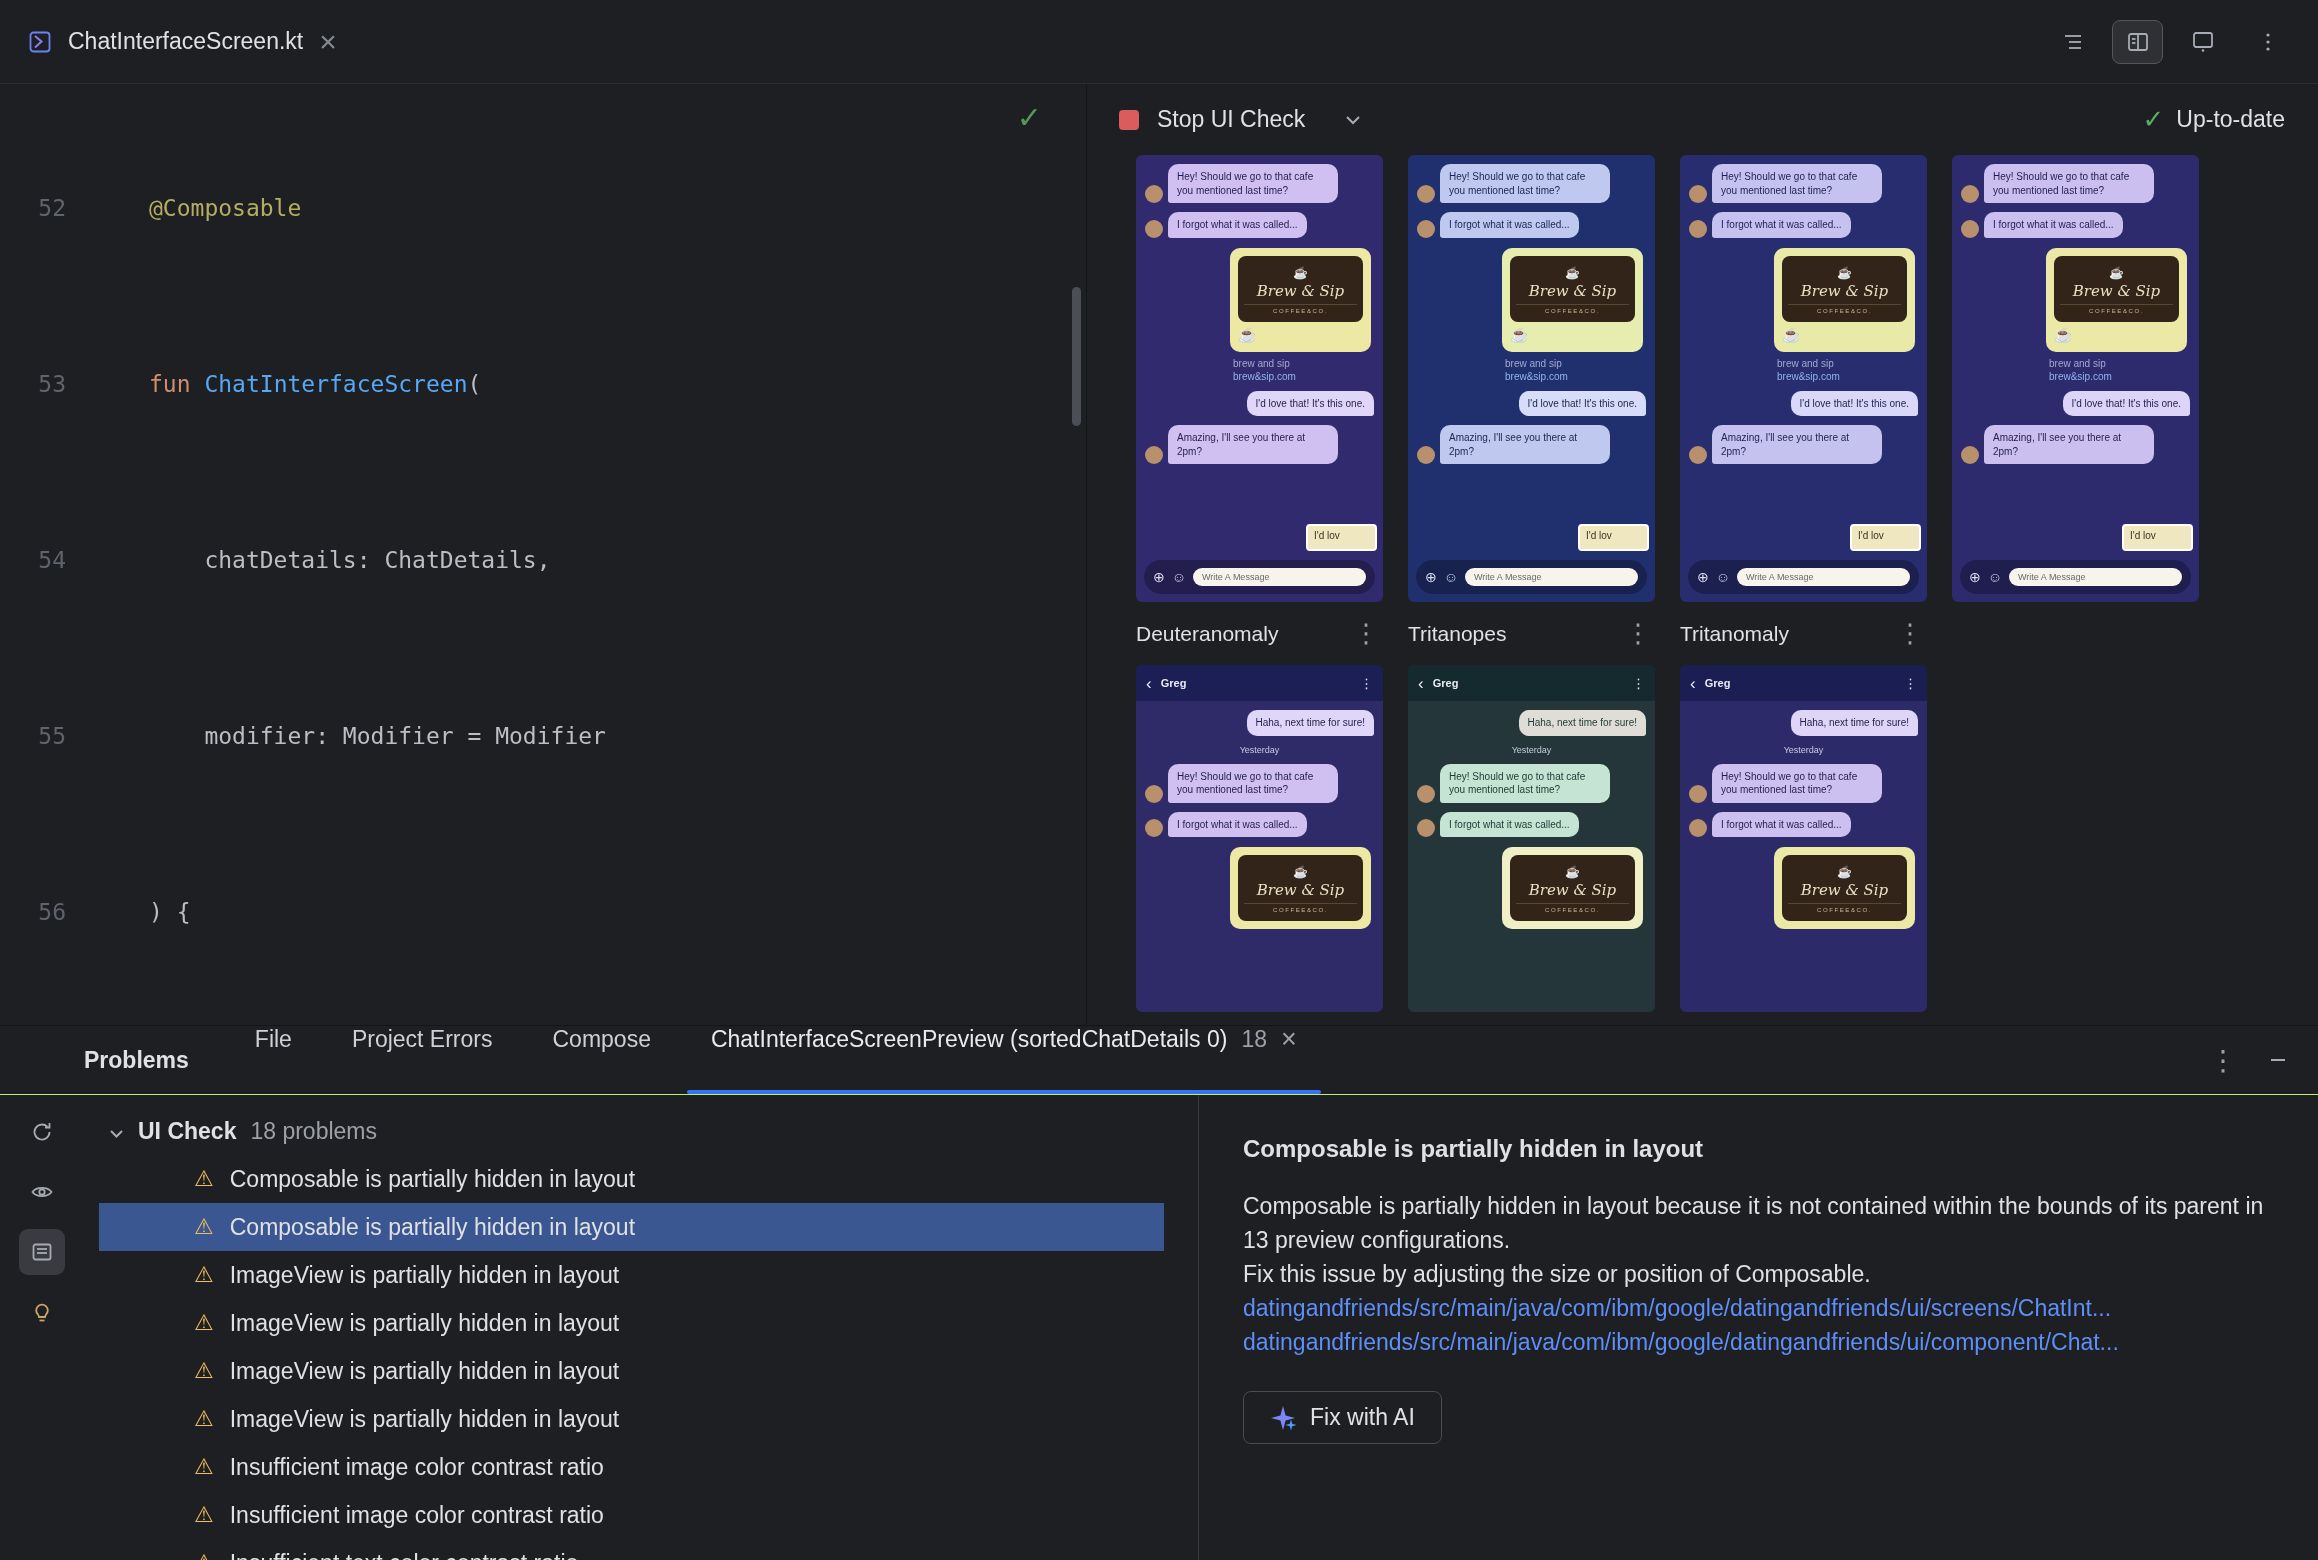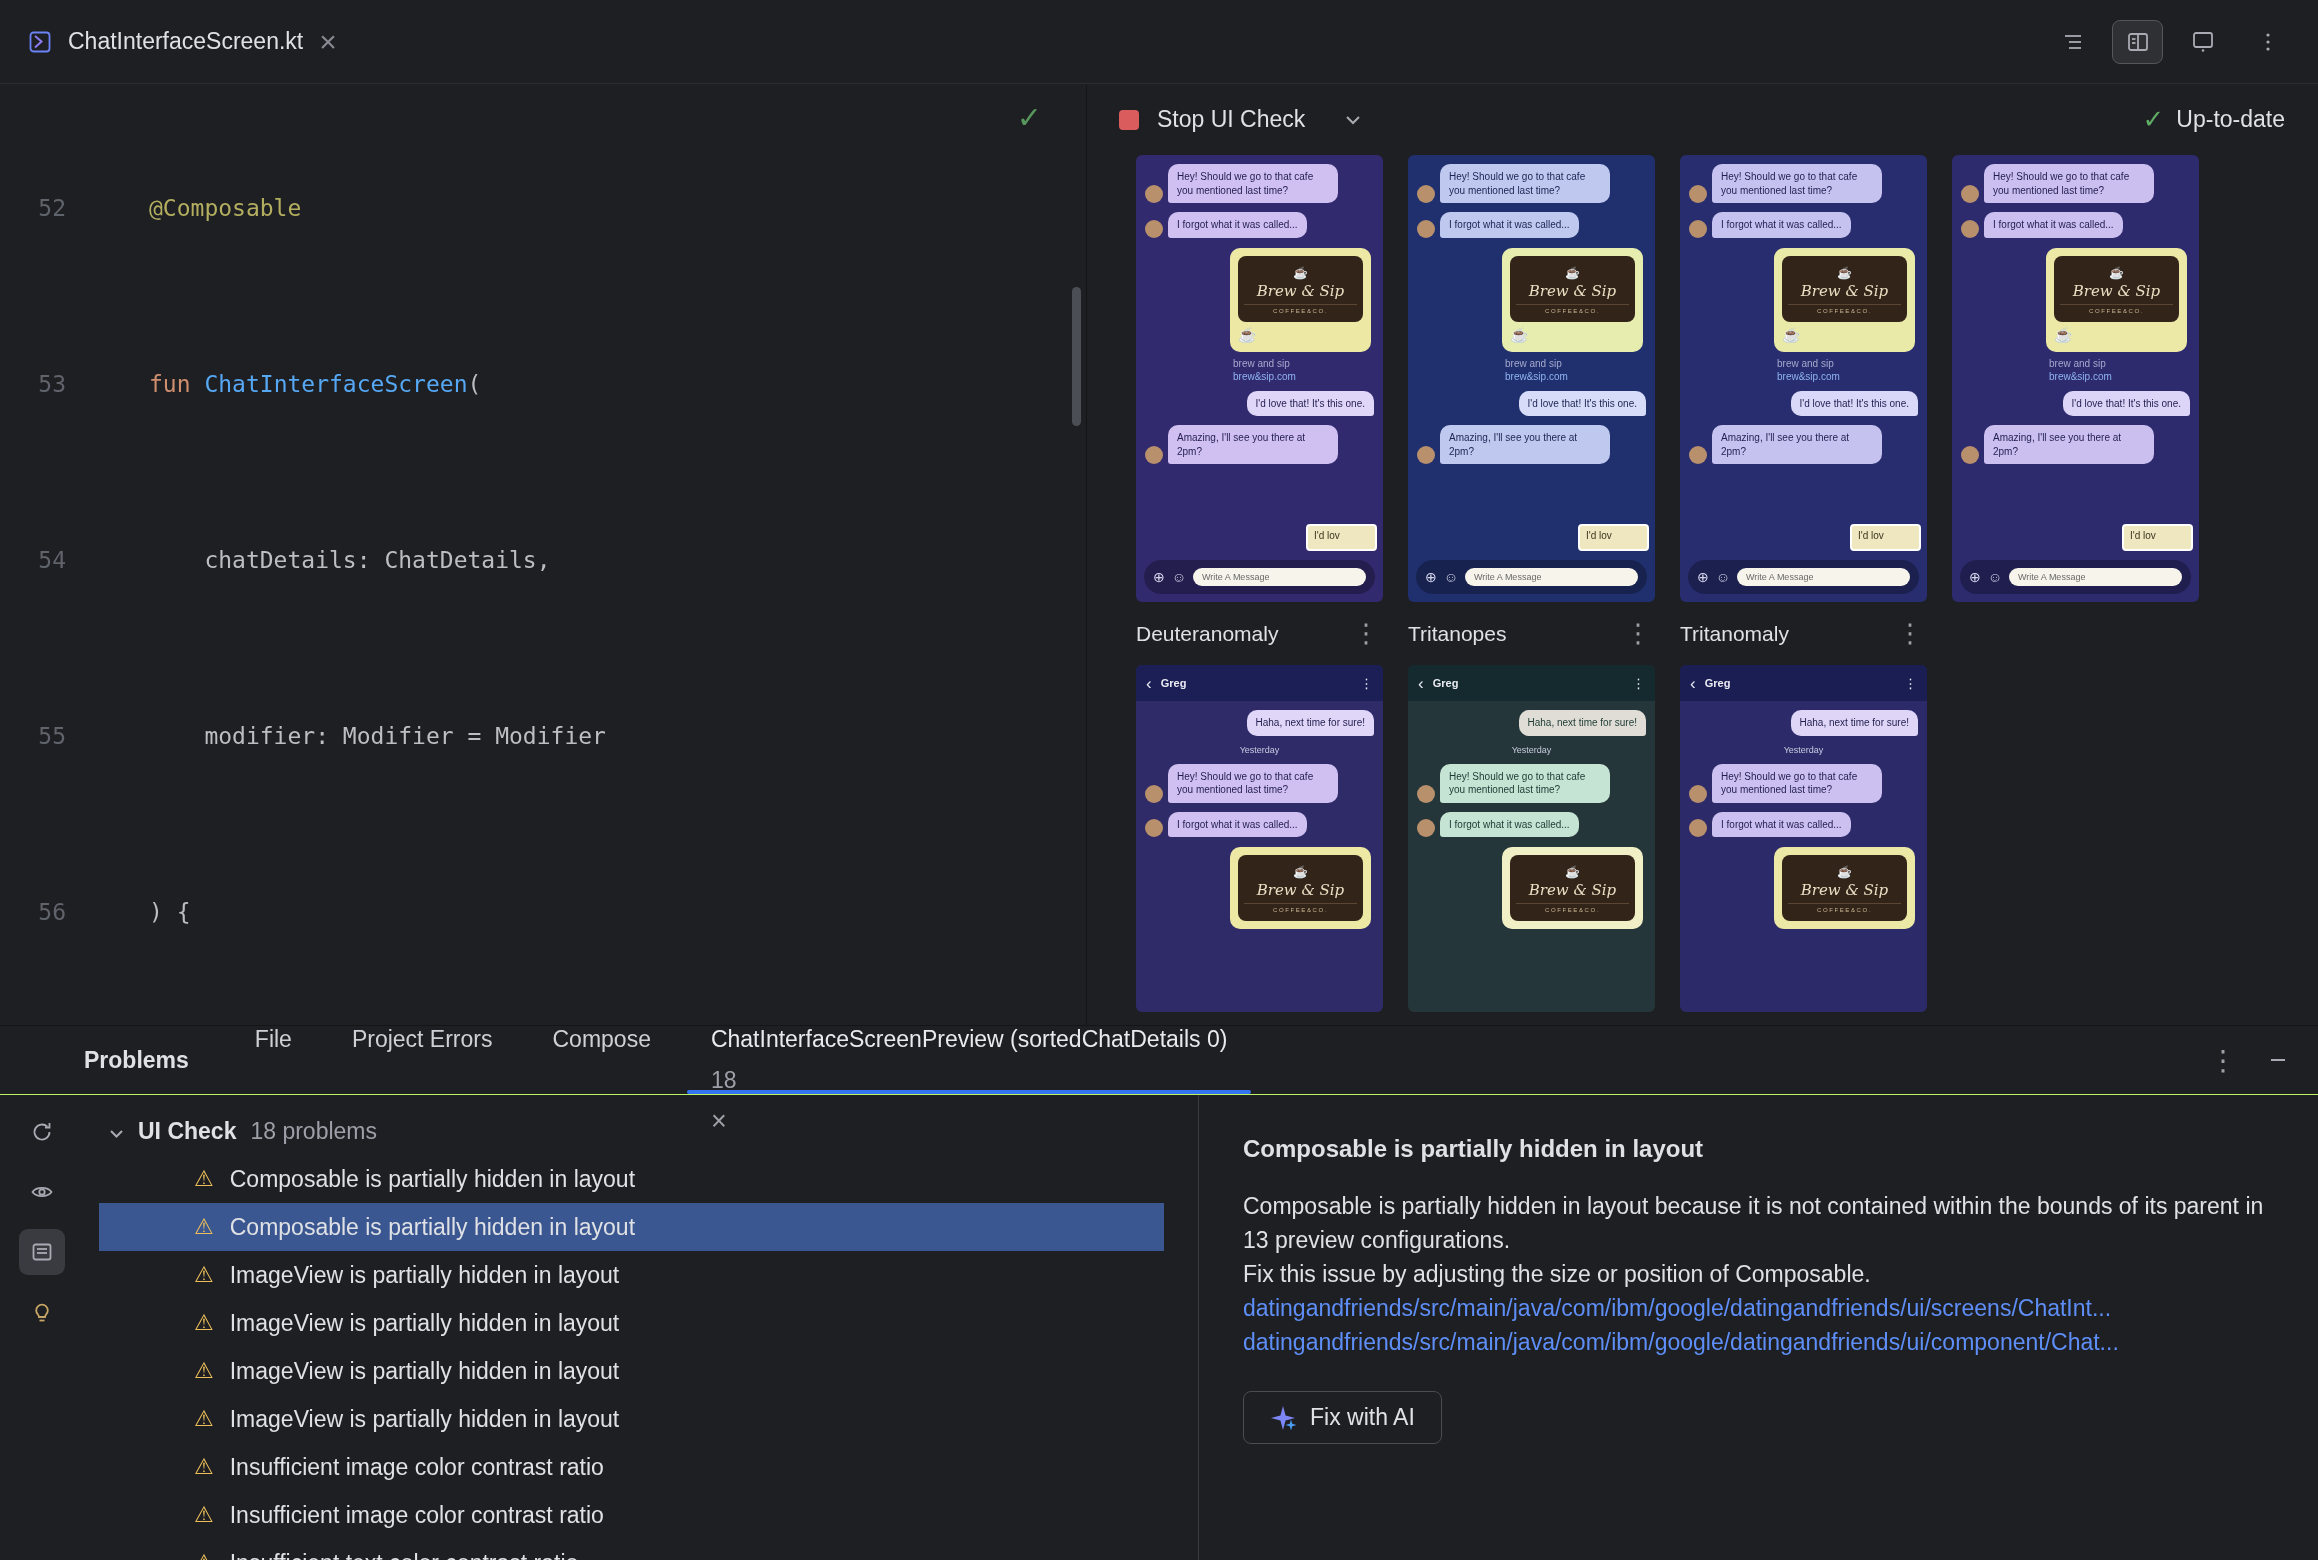--- a/index.html
+++ b/index.html
@@ -79,21 +79,21 @@
   .back-glyph { font-size:17px; line-height:1; }
   .contact { font-size:11px; font-weight:bold; flex:1; }
   .hdr-kebab { font-size:13px; }
   .day-label { text-align:center; color:#C8CADF; font-size:9px; margin-top:9px; }
 
   
   .problems-panel { height:536px; border-top:1px solid #141517; display:flex; flex-direction:column; }
   .panel-tabs { height:69px; flex:none; display:flex; align-items:center; padding-left:84px; border-bottom:1px solid #bef264; }
   .panel-title { font-weight:bold; font-size:23px; margin-right:36px; }
   .panel-tab { font-size:23px; color:#CED0D6; height:100%; display:flex; gap:14px; padding:0 30px; position:relative; }
-  .panel-tab.active { color:#E8EAEE;flex-direction:column; }
+  .panel-tab.active { color:#E8EAEE; }
   .panel-tab.active::after { content:""; position:absolute; left:6px; right:6px; bottom:0; height:4px; background:#3574F0; border-radius:2px; }
   .tab-count { color:#9DA0A8; }
   .tab-x { color:#9DA0A8; font-size:27px; line-height:1; }
   .panel-actions { margin-left:auto; display:flex; align-items:center; gap:30px; padding-right:30px; color:#9DA0A8; }
   .panel-kebab { font-size:28px; }
   .panel-actions svg { stroke:#A8ABB3; stroke-width:2; }
 
   .panel-body { flex:1; display:flex; min-height:0; }
   .iconbar { width:83px; flex:none; display:flex; flex-direction:column; align-items:center; padding-top:14px; gap:14px; }
   .ib { width:46px; height:46px; display:flex; align-items:center; justify-content:center; border-radius:9px; }

